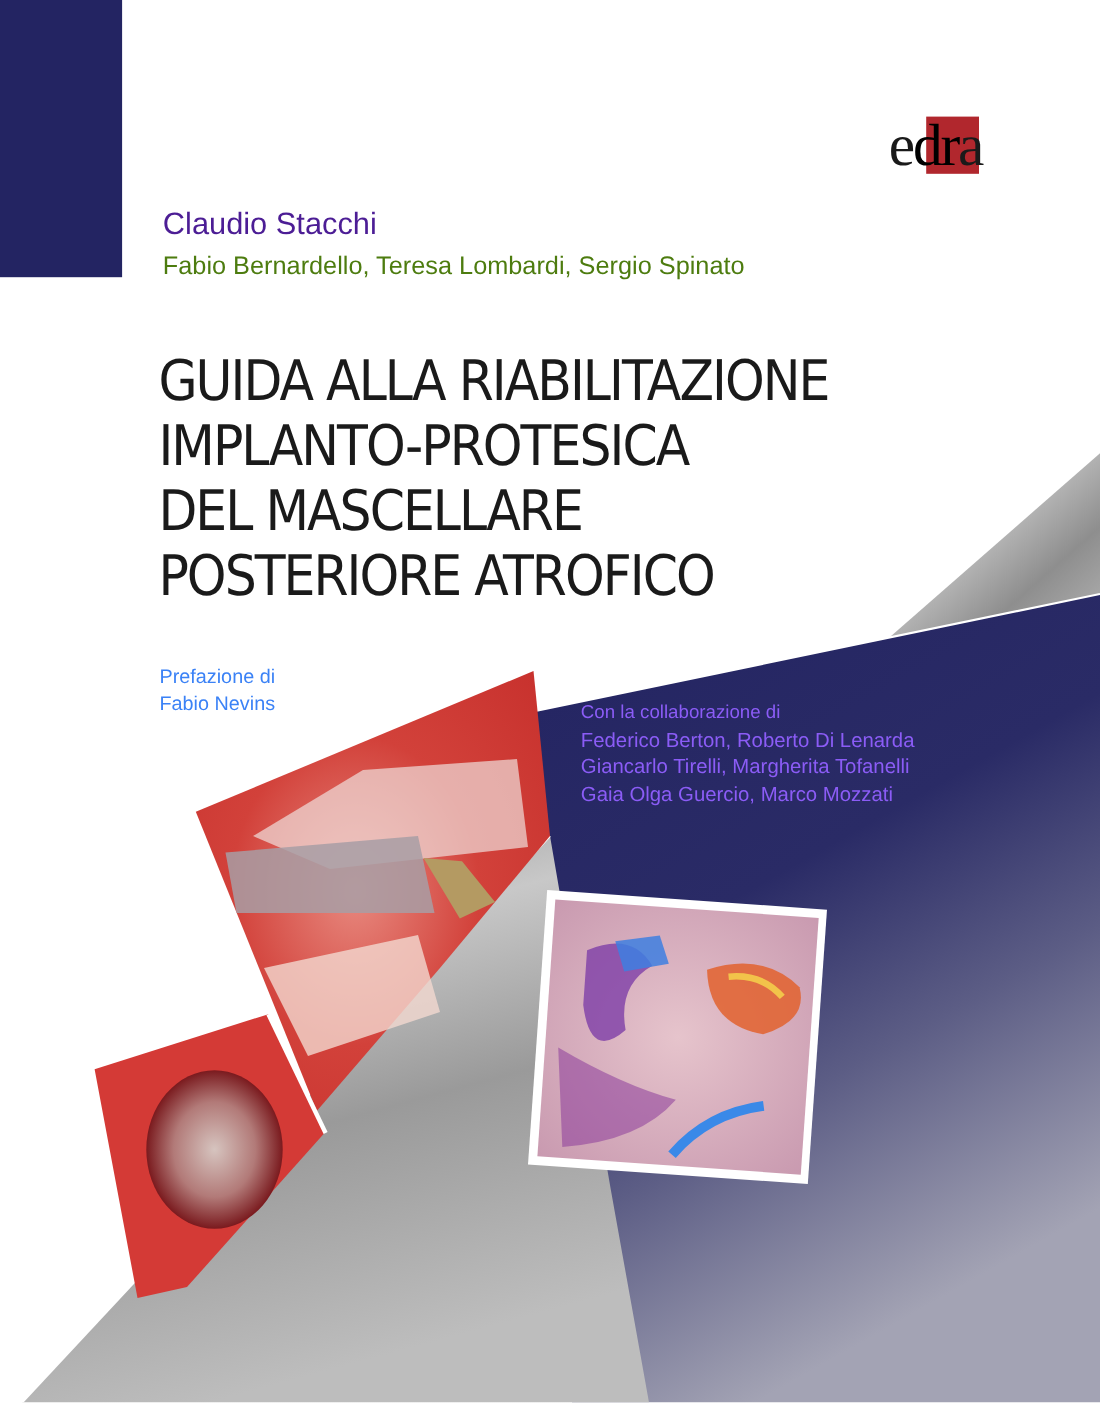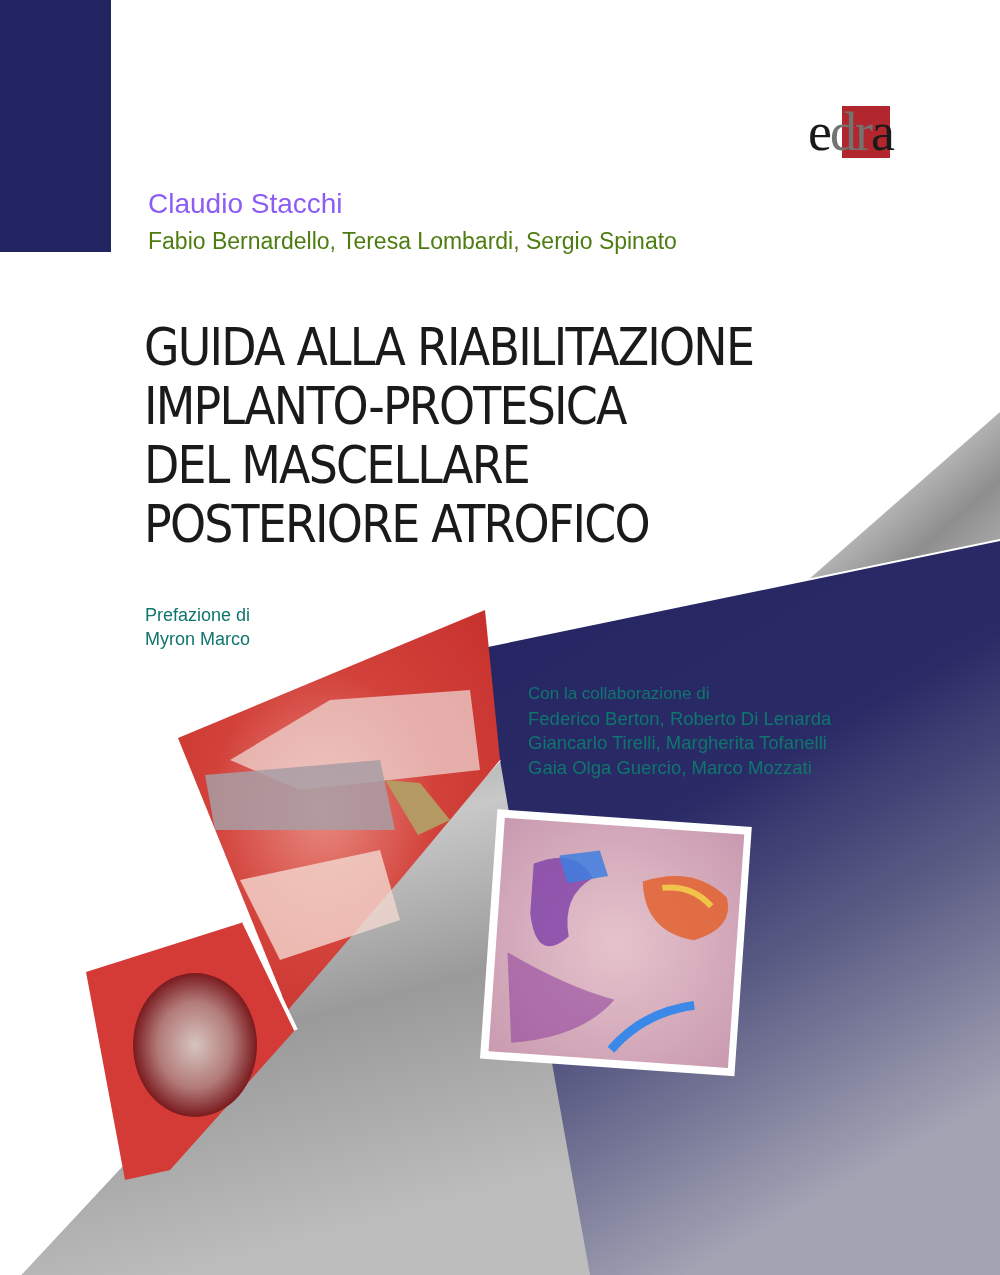--- a/index.html
+++ b/index.html
@@ -2,28 +2,28 @@
 <html><head>
   <meta charset="utf-8">
   <style>
     html, body { margin: 0; padding: 0; }
     body { width: 1000px; height: 1275px; position: relative; overflow: hidden; background: #ffffff; font-family: "Liberation Sans", sans-serif; }
     .abs { position: absolute; }
     .navy-block { left: 0; top: 0; width: 111px; height: 252px; background: #232462; }
     .logo { left: 808px; top: 106px; width: 115px; height: 52px; }
     .logo .red { position: absolute; left: 34px; top: 0; width: 48px; height: 52px; background: #b1272d; }
     .logo .txt { position: absolute; left: 0; top: 0; font-family: "Liberation Serif", serif; font-size: 54px; line-height: 52px; color: #1a1a1a; letter-spacing: -2px; }
-    .logo .txt .w { color: #737373; }
-    .author-main { left: 148px; top: 188px; font-size: 28px; color: #8b5cf6; }
+    .logo .txt .w { color: #000000; }
+    .author-main { left: 148px; top: 188px; font-size: 28px; color: #4c1d95; }
     .author-co { left: 148px; top: 228px; font-size: 23px; color: #4d7c0f; }
     .title { left: 144px; top: 318px; font-family: "DejaVu Sans", sans-serif; font-size: 51px; line-height: 59px; color: #1a1a1a; letter-spacing: -2px; transform: scaleX(0.9); transform-origin: left top; }
     .title div { white-space: nowrap; }
-    .preface { left: 145px; top: 603px; font-size: 18px; line-height: 24px; color: #0f766e; }
+    .preface { left: 145px; top: 603px; font-size: 18px; line-height: 24px; color: #3b82f6; }
     svg.bg { position: absolute; left: 0; top: 0; }
-    .collab { left: 528px; top: 682px; font-size: 18.5px; line-height: 24.5px; color: #0f766e; }
+    .collab { left: 528px; top: 636px; font-size: 18.5px; line-height: 24.5px; color: #8b5cf6; }
     .collab .lbl { font-size: 17px; }
   </style>
 </head>
 <body>
 
 <svg class="bg" width="1000" height="1275" viewBox="0 0 1000 1275">
   <defs>
     <linearGradient id="gray1" x1="0" y1="0" x2="1" y2="1">
       <stop offset="0" stop-color="#9a9a9a"></stop>
       <stop offset="0.4" stop-color="#c4c4c4"></stop>
@@ -105,21 +105,21 @@
 
 <div class="abs title">
   <div>GUIDA ALLA RIABILITAZIONE</div>
   <div>IMPLANTO-PROTESICA</div>
   <div>DEL MASCELLARE</div>
   <div>POSTERIORE ATROFICO</div>
 </div>
 
 <div class="abs preface">
   <div>Prefazione di</div>
-  <div>Myron Marco</div>
+  <div>Fabio Nevins</div>
 </div>
 
 <div class="abs collab">
   <div class="lbl">Con la collaborazione di</div>
   <div>Federico Berton, Roberto Di Lenarda</div>
   <div>Giancarlo Tirelli, Margherita Tofanelli</div>
   <div>Gaia Olga Guercio, Marco Mozzati</div>
 </div>
 
 </body></html>

